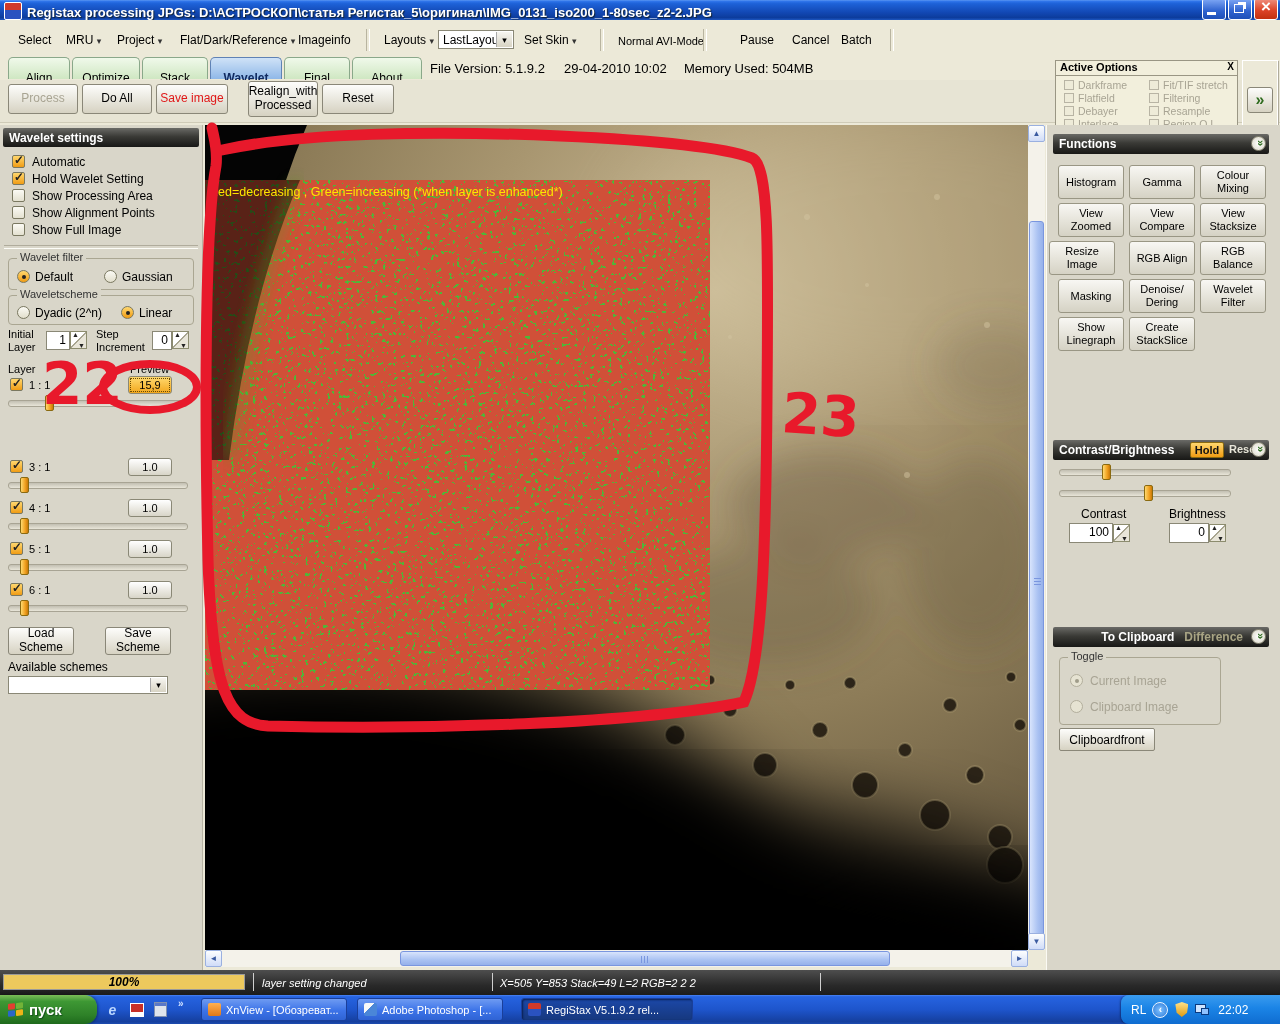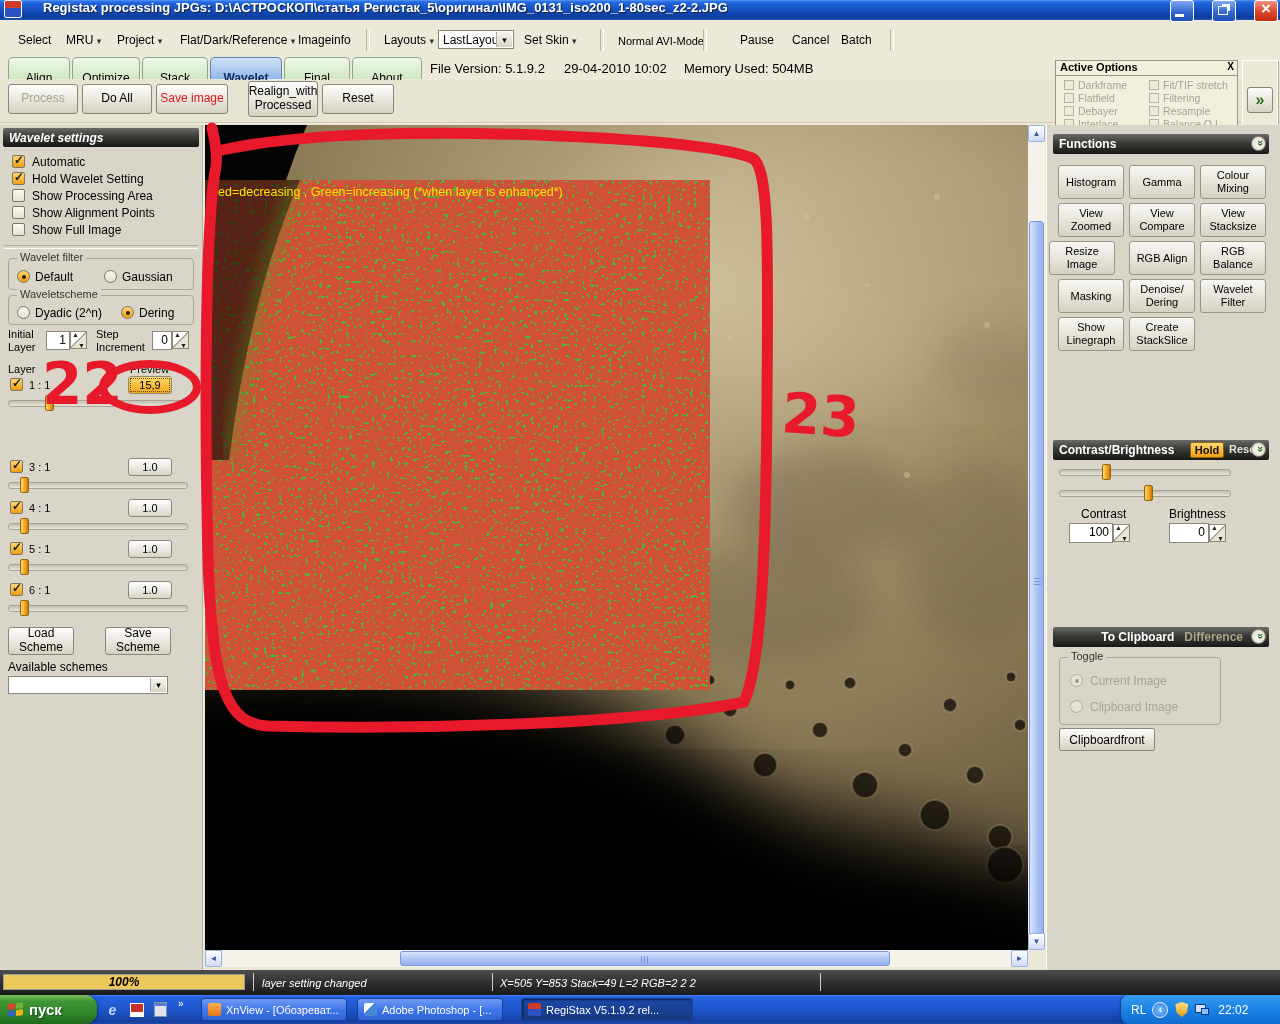--- a/index.html
+++ b/index.html
@@ -4,21 +4,21 @@
 <style>
   html,body{margin:0;padding:0;}
   #screen{position:relative;width:1280px;height:1024px;overflow:hidden;
     font-family:"Liberation Sans",sans-serif;background:#ece9d8;color:#000;
     -webkit-font-smoothing:antialiased;}
   .abs{position:absolute;}
 
   
   #titlebar{left:0;top:0;width:1280px;height:20px;
     background:linear-gradient(180deg,#5a96f2 0%,#2b71e8 8%,#1e62d8 18%,#1248b4 62%,#0c3c9c 88%,#1d56c0 100%);
-    display:flex;align-items:flex-start;gap:16px;}
+    display:flex;align-items:flex-end;}
   #app-icon{width:18px;height:18px;margin:0 5px 0 4px;border-radius:2px;
     background:linear-gradient(180deg,#d03a2a 0 45%,#2a52c0 45% 100%);
     border:1px solid #fff;box-sizing:border-box;flex:0 0 auto;}
   #title-text{color:#fff;font-weight:bold;font-size:13px;text-shadow:1px 1px 1px #123;
     white-space:nowrap;overflow:hidden;flex:1 1 auto;}
   .tb-ctl{width:22px;height:20px;margin-right:2px;border:1px solid #fff;border-radius:3px;
     flex:0 0 auto;position:relative;}
   .tb-blue{background:linear-gradient(180deg,#7fa8f5,#2e62cf 60%,#1d4fb8);}
   .tb-red{background:linear-gradient(180deg,#f09080,#dd4428 55%,#c23010);}
   #btn-min::after{content:"";position:absolute;left:4px;bottom:4px;width:9px;height:3px;background:#fff;}
@@ -70,21 +70,21 @@
     border:1px solid #fff;box-shadow:1px 1px 0 #b0ac9c;}
   #more-btn{position:absolute;left:4px;top:26px;width:24px;height:24px;border:1px solid #8a8778;border-radius:3px;
     background:linear-gradient(#fdfdfb,#d6d2c2);color:#2e6b1e;font-weight:bold;
     display:flex;align-items:center;justify-content:center;}
   #more-btn::before{content:"»";}
 
   
   #left-panel{left:0;top:125px;width:202px;height:845px;background:#d9d6c9;border-right:1px solid #b8b4a4;}
   .dark-header{background:linear-gradient(180deg,#6a6a66,#3a3a36 45%,#181816);color:#fff;
     font-weight:bold;font-size:12px;display:flex;align-items:center;border-radius:2px;box-sizing:border-box;}
-  #ws-header{position:absolute;left:3px;top:3px;width:196px;height:19px;padding-left:6px;font-style:italic;}
+  #ws-header{position:absolute;left:3px;top:3px;width:196px;height:19px;padding-left:6px;}
   .chk{position:absolute;width:13px;height:13px;box-sizing:border-box;border:1px solid #7a7860;
     background:linear-gradient(#fbfaf4,#e4e1d0);border-radius:2px;}
   .chk.checked{background:linear-gradient(#ffd76e,#f09c14);}
   .chk.checked::after{content:"✓";position:absolute;left:1px;top:-3px;font-size:12px;font-weight:bold;color:#222;}
   .lbl{position:absolute;font-size:12px;white-space:nowrap;}
   .lbl11{position:absolute;font-size:11px;line-height:1.2;}
   #ws-sep{position:absolute;left:4px;top:120px;width:194px;height:2px;
     border-top:1px solid #b0ac9c;border-bottom:1px solid #fdfdf8;}
   .gbox{position:absolute;border:1px solid #aaa692;border-radius:4px;box-sizing:border-box;}
   .gleg{position:absolute;top:-8px;left:8px;background:#d9d6c9;padding:0 3px;font-size:11px;color:#333;}
@@ -269,21 +269,21 @@
   <div class="abs" id="active-options">
     <div id="ao-title"><span>Active Options</span></div>
     <div id="ao-close">X</div>
     <div class="ao-item" style="left:8px;top:18px"><span class="ao-box"></span><span>Darkframe</span></div>
     <div class="ao-item" style="left:8px;top:31px"><span class="ao-box"></span><span>Flatfield</span></div>
     <div class="ao-item" style="left:8px;top:44px"><span class="ao-box"></span><span>Debayer</span></div>
     <div class="ao-item" style="left:8px;top:57px"><span class="ao-box"></span><span>Interlace</span></div>
     <div class="ao-item" style="left:93px;top:18px"><span class="ao-box"></span><span>Fit/TIF stretch</span></div>
     <div class="ao-item" style="left:93px;top:31px"><span class="ao-box"></span><span>Filtering</span></div>
     <div class="ao-item" style="left:93px;top:44px"><span class="ao-box"></span><span>Resample</span></div>
-    <div class="ao-item" style="left:93px;top:57px"><span class="ao-box"></span><span>Balance.O.I.</span></div>
+    <div class="ao-item" style="left:93px;top:57px"><span class="ao-box"></span><span>Region.O.I.</span></div>
   </div>
   <div class="abs" id="more-panel">
     <div id="more-btn"></div>
   </div>
 
   <div class="abs" id="left-panel">
     <div class="dark-header" id="ws-header">
         <span>Wavelet settings</span>
       </div>
 
@@ -306,21 +306,21 @@
       <span class="lbl" style="left:26px;top:11px">Default</span>
       <div class="radio" style="left:95px;top:11px"></div>
       <span class="lbl" style="left:113px;top:11px">Gaussian</span>
     </div>
 
     <div class="gbox" style="left:8px;top:170px;width:186px;height:30px">
       <span class="gleg">Waveletscheme</span>
       <div class="radio" style="left:8px;top:10px"></div>
       <span class="lbl" style="left:26px;top:10px">Dyadic (2^n)</span>
       <div class="radio on" style="left:112px;top:10px"></div>
-      <span class="lbl" style="left:130px;top:10px">Dering</span>
+      <span class="lbl" style="left:130px;top:10px">Linear</span>
     </div>
 
     <span class="lbl11" style="left:8px;top:203px;width:40px">Initial Layer</span>
     <div class="numfield" style="left:46px;top:206px;width:24px;height:19px">1</div>
     <div class="spin" style="left:70px;top:206px"></div>
     <span class="lbl11" style="left:96px;top:203px;width:56px">Step Increment</span>
     <div class="numfield" style="left:152px;top:206px;width:20px;height:19px">0</div>
     <div class="spin" style="left:172px;top:206px"></div>
 
     <span class="lbl11" style="left:8px;top:238px">Layer</span>

